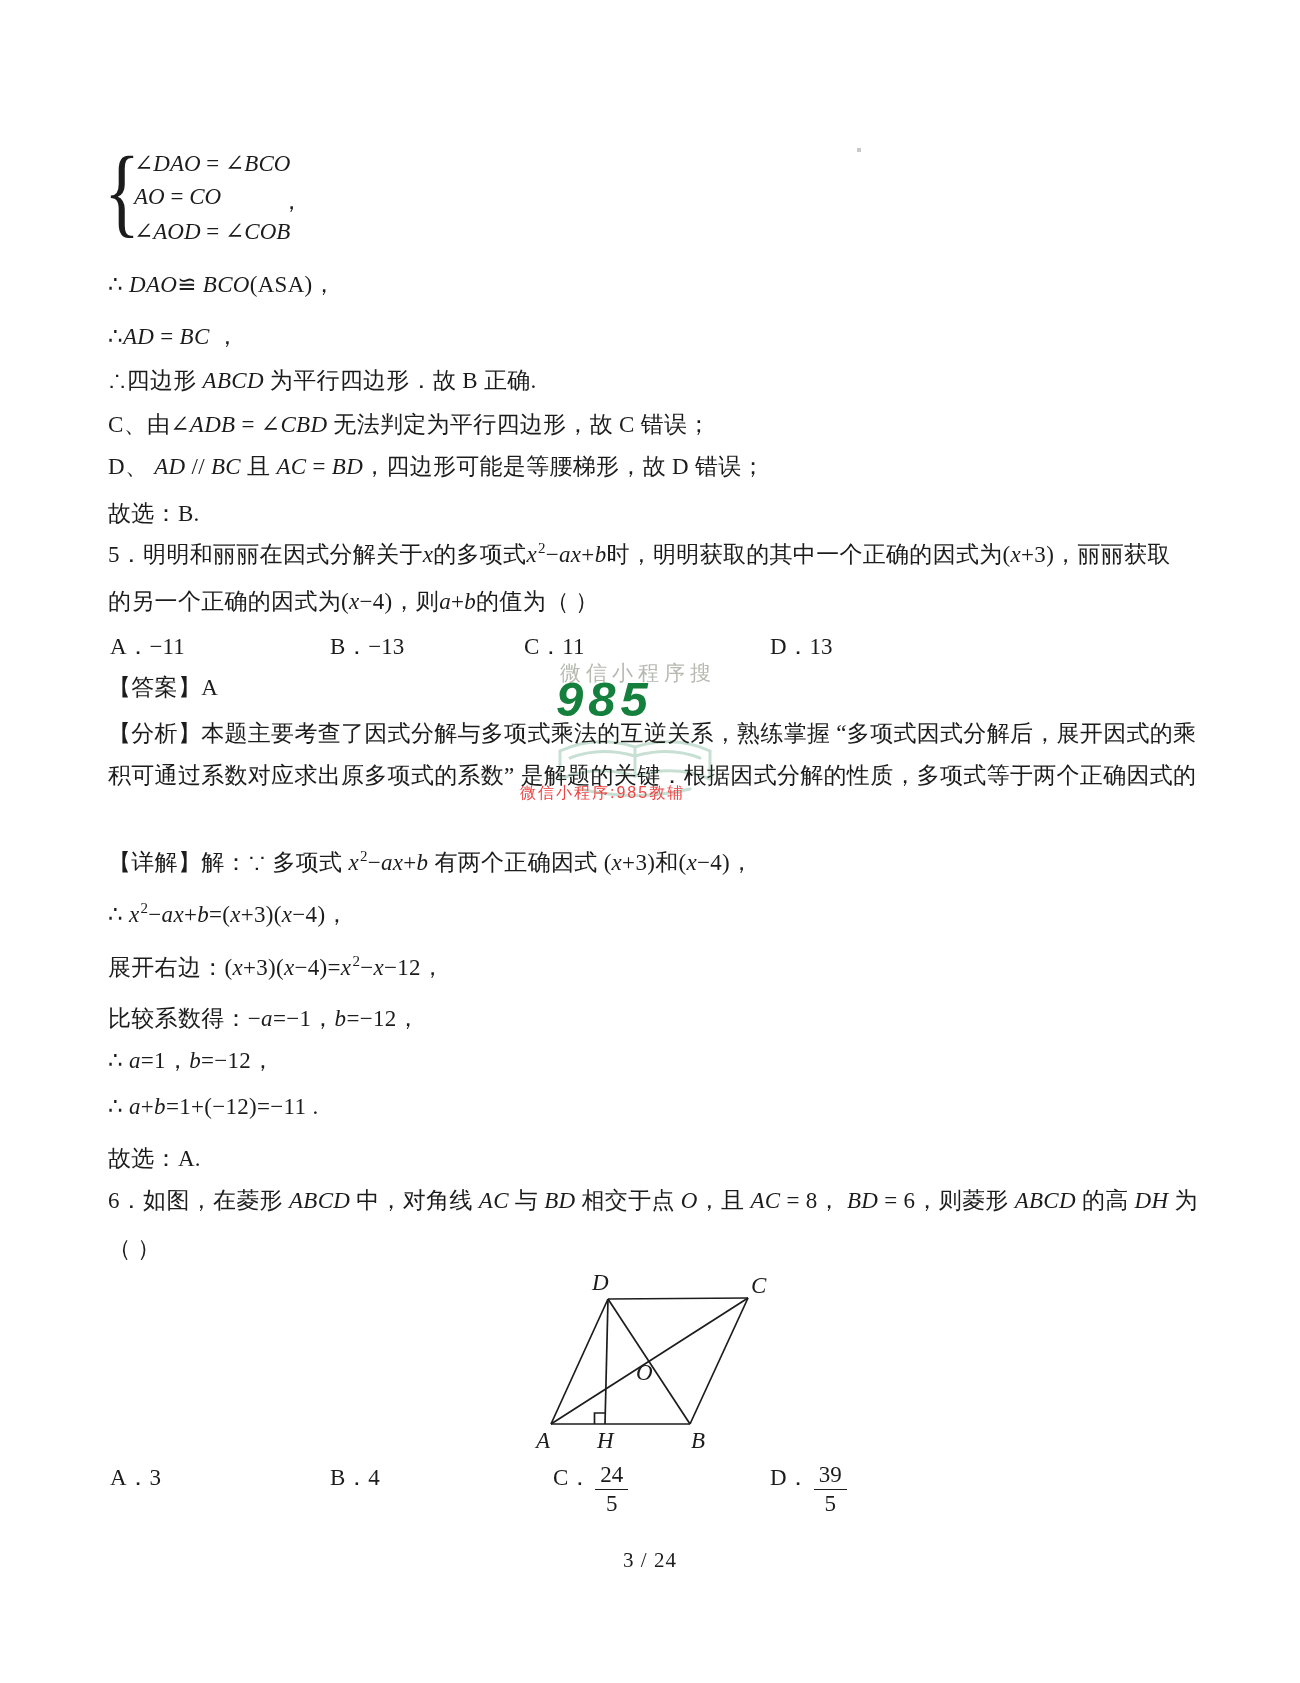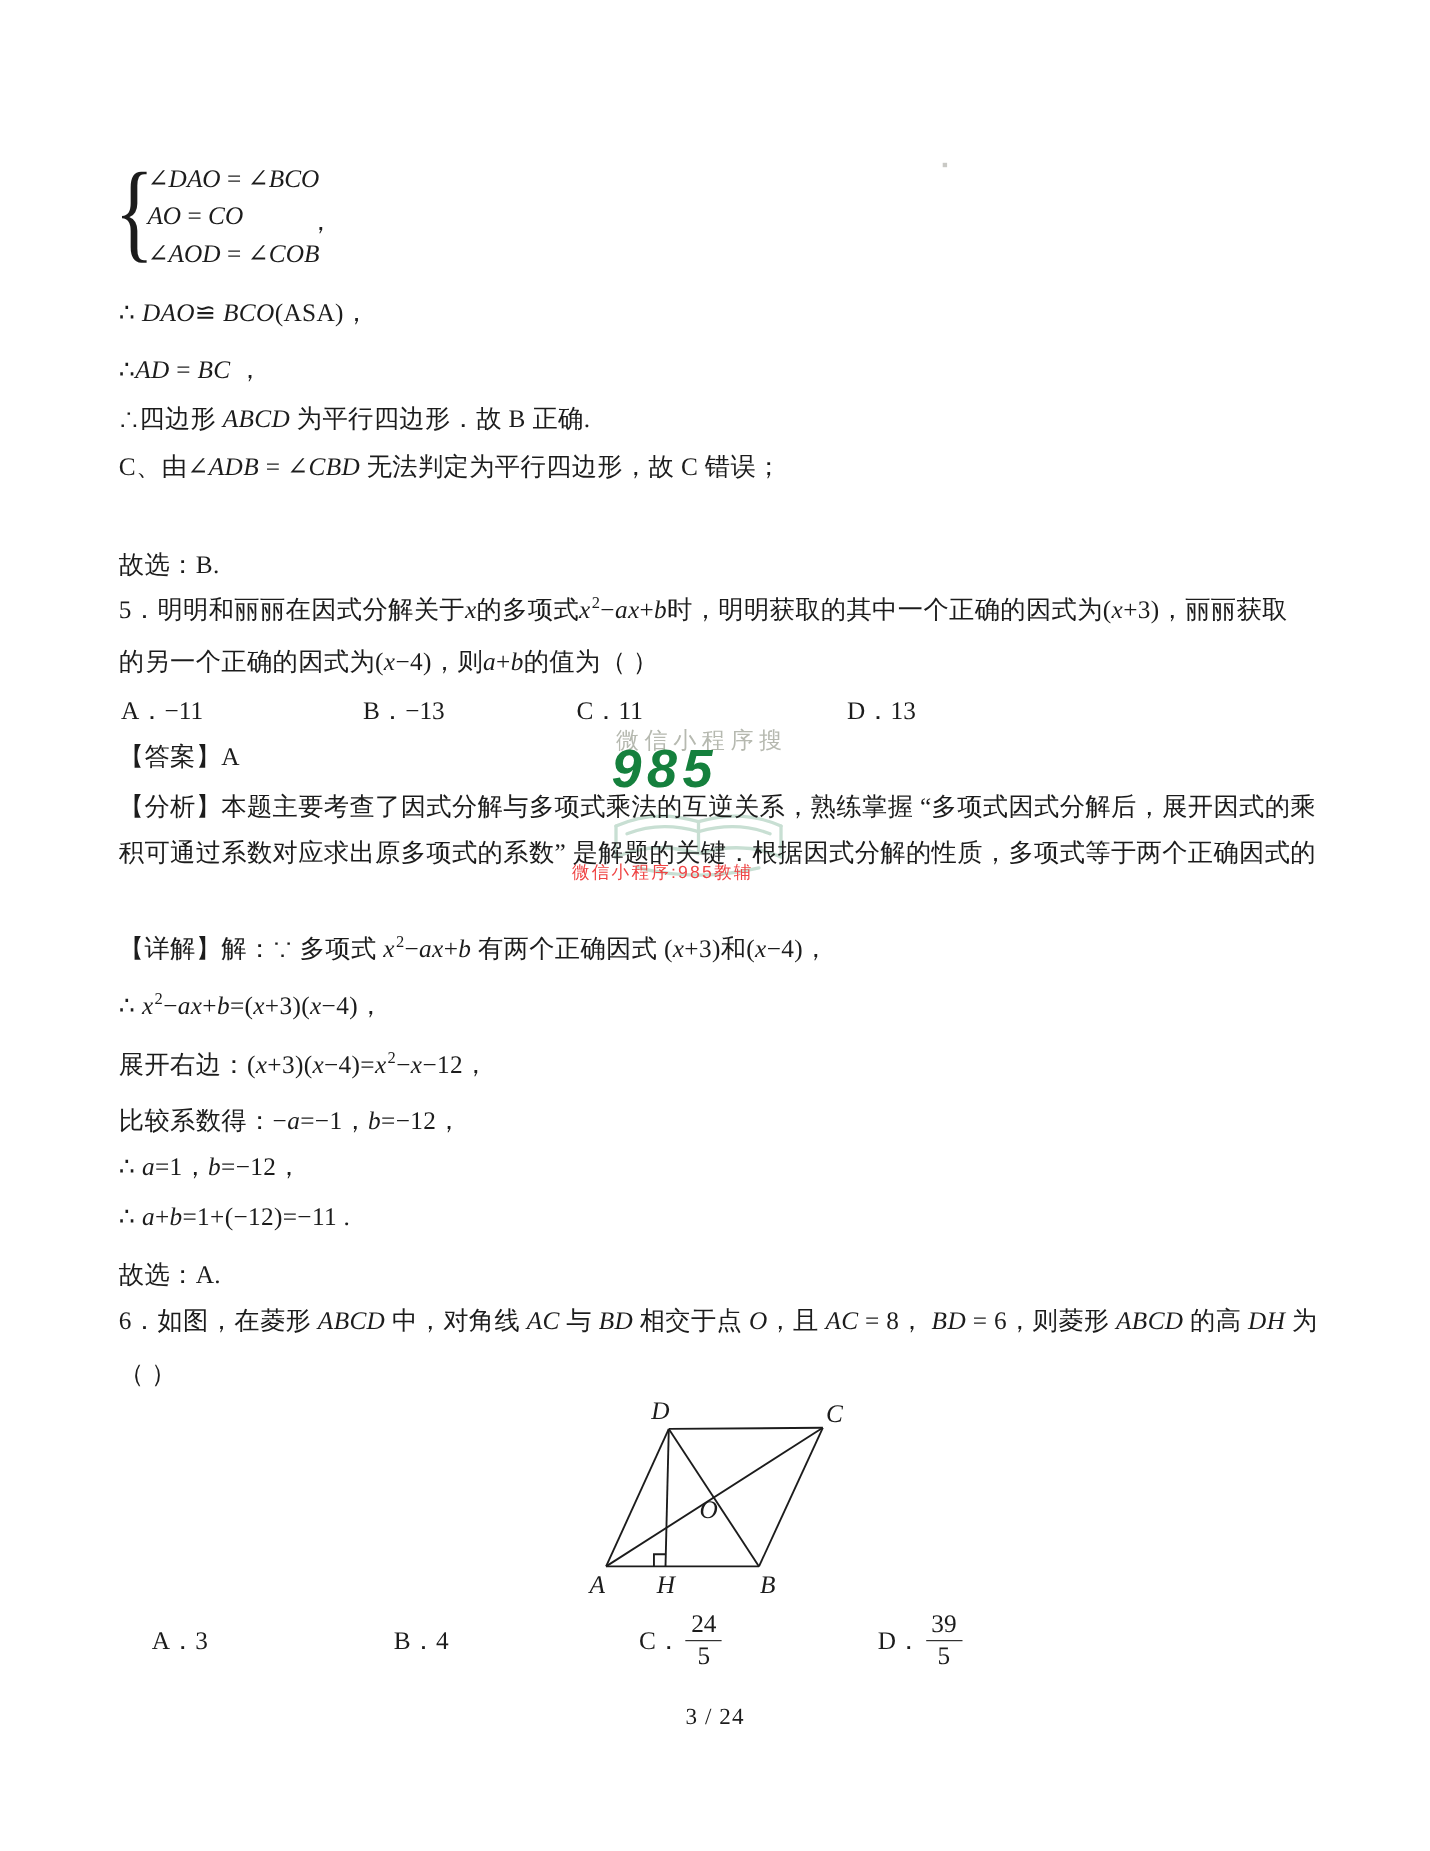--- a/index.html
+++ b/index.html
@@ -21,21 +21,21 @@
   .system{position:absolute;left:104px;top:142px;width:260px;height:112px;z-index:2;}
   .brace{
     position:absolute;left:0;top:-6px;font-size:100px;line-height:112px;
     font-weight:400;color:#1c1c1c;transform:scaleX(0.75);transform-origin:left center;
   }
   .sys-line{position:absolute;left:30px;font-size:23px;white-space:nowrap;}
   .sys-comma{position:absolute;left:176px;top:44px;font-size:23px;}
   
   .opt-row{position:absolute;left:0;width:1300px;z-index:2;}
   .opt{position:absolute;font-size:23px;white-space:nowrap;}
-  .opt-flex{display:flex;align-items:center;height:58px;margin-left:28px;}
+  .opt-flex{display:flex;height:58px;}
   .frac{display:inline-flex;flex-direction:column;align-items:center;font-size:23px;line-height:1.12;margin-left:4px;}
   .frac .num{display:block;padding:0 5px 1px 5px;border-bottom:1.6px solid #1c1c1c;}
   .frac .den{display:block;padding-top:1px;}
   
   .figure{position:absolute;left:518px;top:1268px;z-index:2;}
   .figure line,.figure path{stroke:#1c1c1c;stroke-width:1.7;fill:none;}
   .fig-label{font-family:"Liberation Serif","DejaVu Serif",serif;font-style:italic;font-size:23px;fill:#1c1c1c;}
   
   .footer{position:absolute;left:0;top:1548px;width:1300px;text-align:center;
           font-size:21px;letter-spacing:1px;z-index:2;}
@@ -84,20 +84,21 @@
     <div class="sys-line" style="top:8px"><span class="run-s">∠</span><span class="run-m">DAO</span><span class="run-o"> = </span><span class="run-s">∠</span><span class="run-m">BCO</span></div>
     <div class="sys-line" style="top:42px"><span class="run-m">AO</span><span class="run-o"> = </span><span class="run-m">CO</span></div>
     <div class="sys-line" style="top:76px"><span class="run-s">∠</span><span class="run-m">AOD</span><span class="run-o"> = </span><span class="run-s">∠</span><span class="run-m">COB</span></div>
     <span class="sys-comma">，</span>
   </div>
 
   <div class="line" style="top:270px"><span class="run-s">∴  </span><span class="run-m">DAO</span><span class="run-o">≌ </span><span class="run-m">BCO</span><span class="run-o">(</span><span class="run-c">ASA</span><span class="run-o">)</span><span class="run-c">，</span></div>
   <div class="line" style="top:322px"><span class="run-s">∴</span><span class="run-m">AD</span><span class="run-o"> = </span><span class="run-m">BC</span><span class="run-c"> ，</span></div>
   <div class="line" style="top:366px"><span class="run-s">∴</span><span class="run-c">四边形 </span><span class="run-m">ABCD</span><span class="run-c"> 为平行四边形．故 B 正确.</span></div>
   <div class="line" style="top:410px"><span class="run-c">C、由</span><span class="run-s">∠</span><span class="run-m">ADB</span><span class="run-o"> = </span><span class="run-s">∠</span><span class="run-m">CBD</span><span class="run-c"> 无法判定为平行四边形，故 C 错误；</span></div>
+  <div class="line" style="top:452px"><span class="run-c">D、 </span><span class="run-m">AD</span><span class="run-o"> // </span><span class="run-m">BC</span><span class="run-c"> 且 </span><span class="run-m">AC</span><span class="run-o"> = </span><span class="run-m">BD</span><span class="run-c">，四边形可能是等腰梯形，故 D 错误；</span></div>
   <div class="line" style="top:499px"><span class="run-c">故选：B.</span></div>
 
   <div class="line" style="top:540px"><span class="run-c">5．明明和丽丽在因式分解关于</span><span class="run-m">x</span><span class="run-c">的多项式</span><span class="run-m">x</span><span class="run-sup">2</span><span class="run-o">−</span><span class="run-m">ax</span><span class="run-o">+</span><span class="run-m">b</span><span class="run-c">时，明明获取的其中一个正确的因式为</span><span class="run-o">(</span><span class="run-m">x</span><span class="run-o">+</span><span class="run-c">3</span><span class="run-o">)</span><span class="run-c">，丽丽获取</span></div>
   <div class="line" style="top:587px"><span class="run-c">的另一个正确的因式为</span><span class="run-o">(</span><span class="run-m">x</span><span class="run-o">−</span><span class="run-c">4</span><span class="run-o">)</span><span class="run-c">，则</span><span class="run-m">a</span><span class="run-o">+</span><span class="run-m">b</span><span class="run-c">的值为（  ）</span></div>
 
   <div class="opt-row" style="top:631px">
     <span class="opt" style="left:110px">A．−11</span>
     <span class="opt" style="left:330px">B．−13</span>
     <span class="opt" style="left:524px">C．11</span>
     <span class="opt" style="left:770px">D．13</span>

